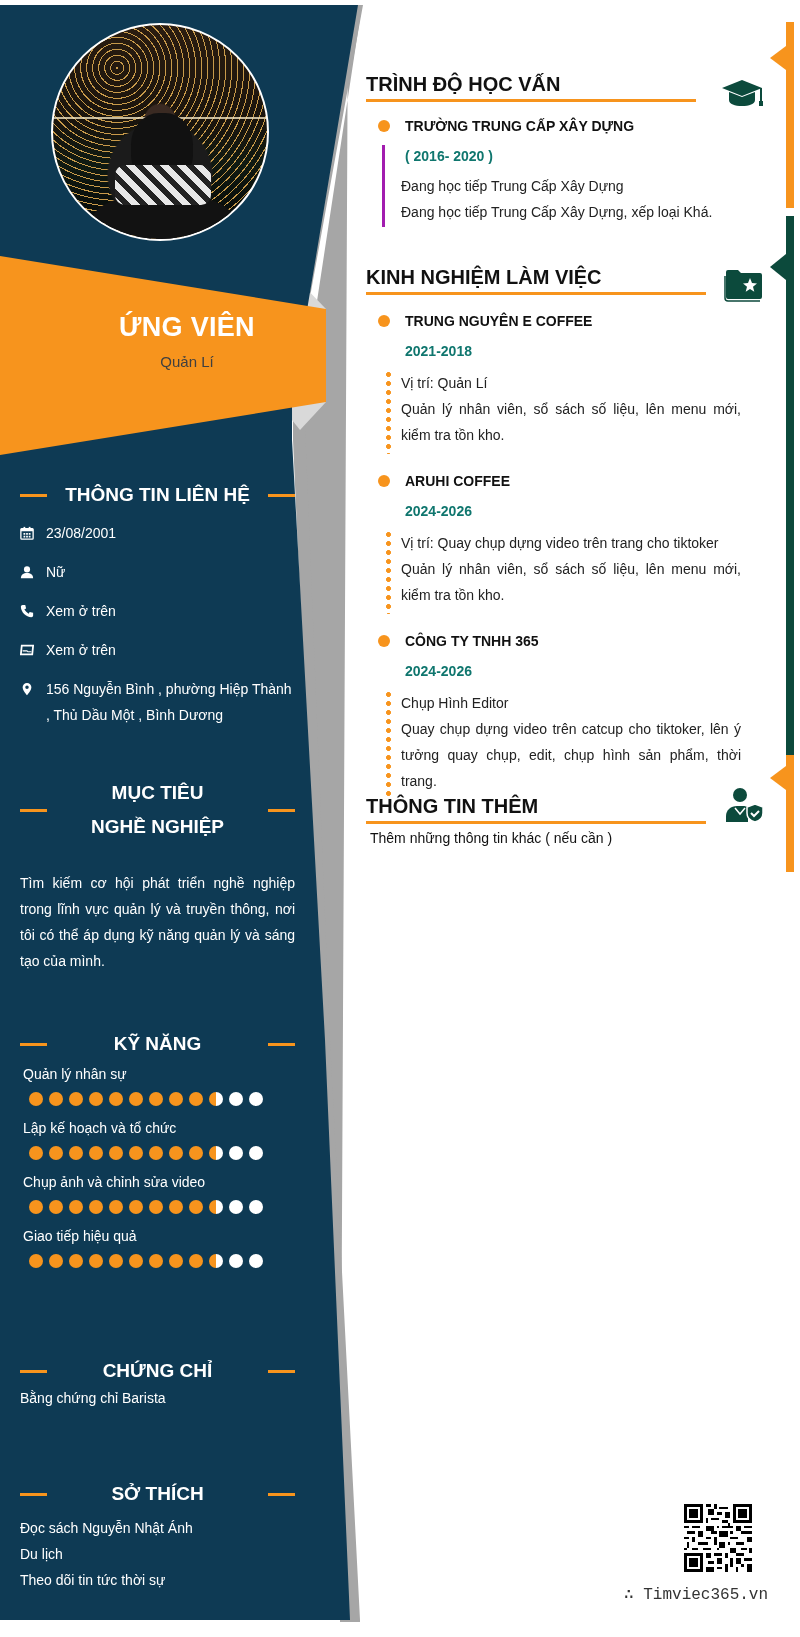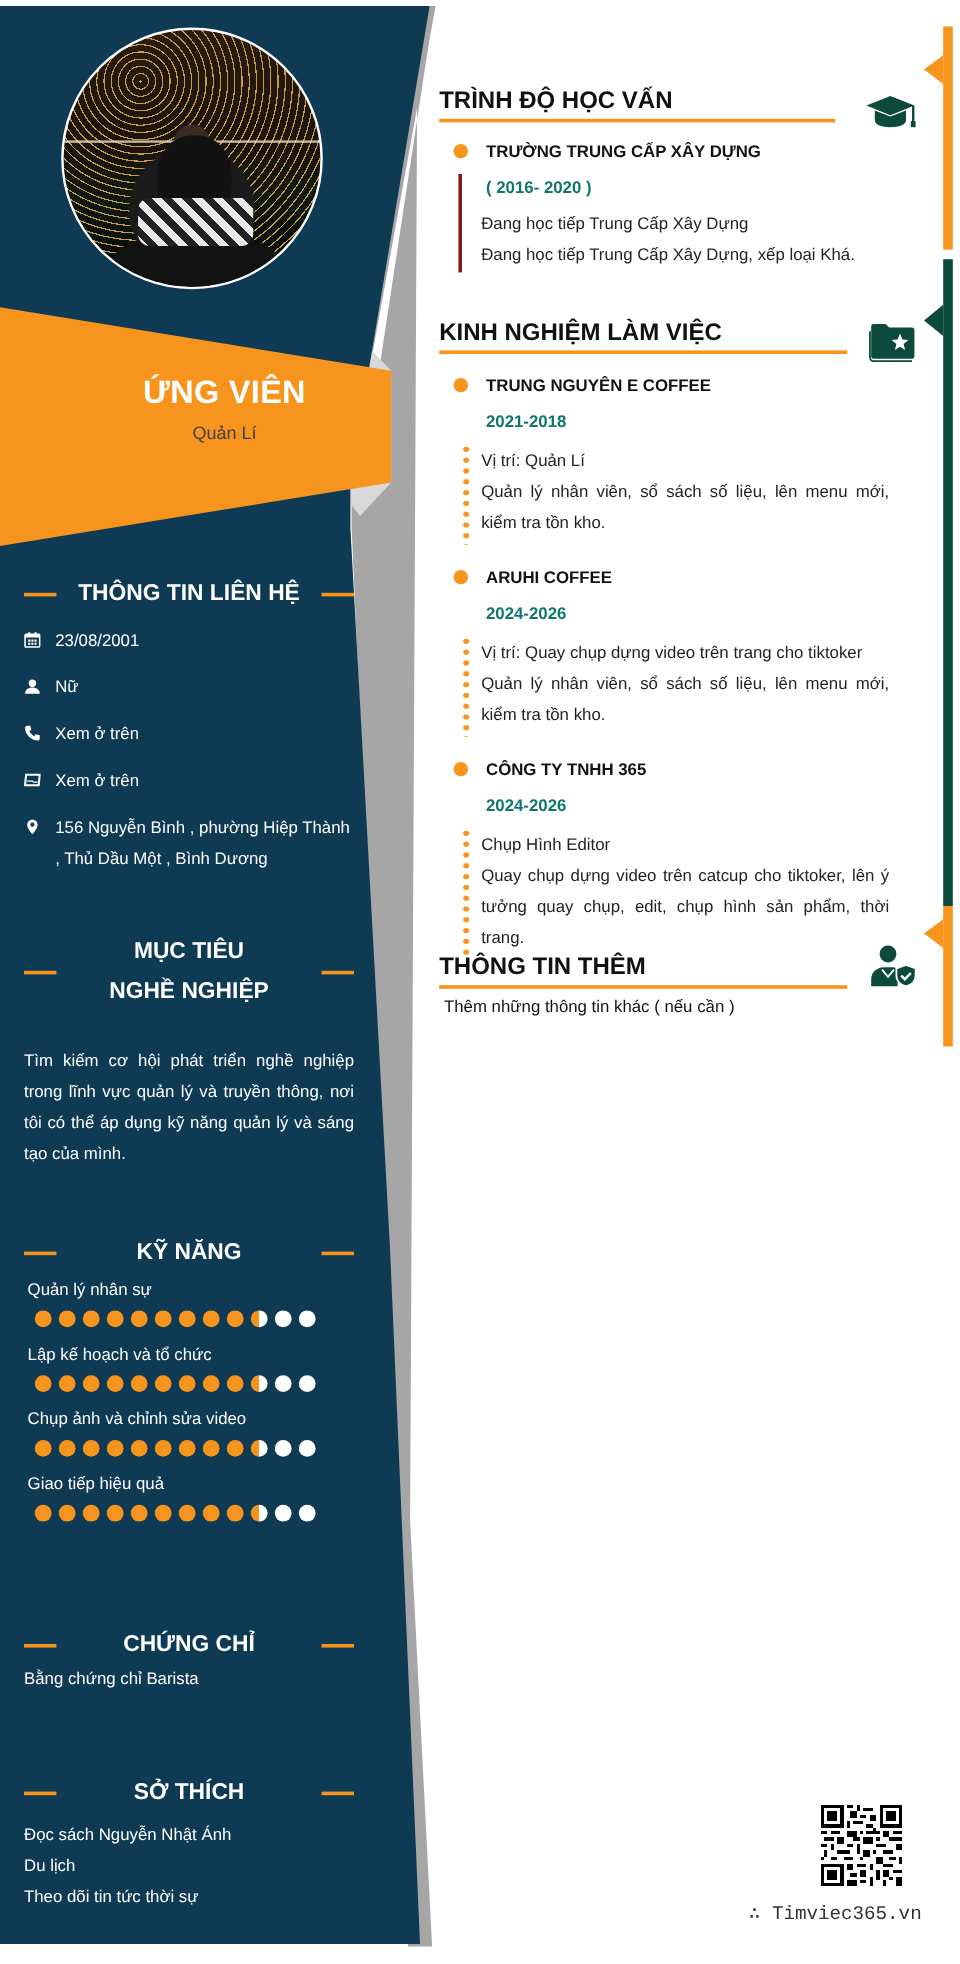--- a/index.html
+++ b/index.html
@@ -57,21 +57,21 @@
     .sec-head .title { font-size: 20px; font-weight: bold; color: #111111; line-height: 28px; }
     .sec-head .rule { height: 3px; background: #f7941d; margin-top: 1px; }
     .sec-icon { position: absolute; width: 44px; height: 40px; }
     .sec-icon svg { width: 100%; height: 100%; fill: #0c4a3c; }
 
     .entry { position: absolute; left: 0; width: 375px; }
     .entry .bullet { position: absolute; left: 12px; top: 5px; width: 12px; height: 12px; border-radius: 50%; background: #f7941d; }
     .entry .org { margin-left: 39px; font-size: 14px; font-weight: bold; line-height: 22px; color: #111; }
     .entry .period { margin-left: 39px; font-size: 14px; font-weight: bold; line-height: 22px; margin-top: 8px; color: #0f766e; }
     .entry .details { position: relative; margin-left: 35px; margin-top: 8px; font-size: 14px; line-height: 26px; text-align: justify; color: #222; }
-    .entry .details.solid { border-left: 3px solid #7f1d1d; padding-left: 16px; margin-left: 16px; }
+    .entry .details.solid { border-left: 3px solid #a21caf; padding-left: 16px; margin-left: 16px; }
     .entry .details.dotted { padding-left: 0; }
     .entry .details.dotted::before {
       content: ""; position: absolute; left: -15px; top: 0; bottom: -6px; width: 5px;
       background: radial-gradient(circle, #f7941d 2.2px, transparent 2.5px) 0 0 / 5px 9px repeat-y;
     }
 
     .extra-text { position: absolute; left: 10px; top: 782px; font-size: 14px; line-height: 20px; color: #111; }
 
     .qr { position: absolute; left: 684px; top: 1504px; width: 68px; height: 68px; z-index: 3; }
     .brand { position: absolute; left: 624px; top: 1584px; font-family: "Liberation Mono", "DejaVu Sans Mono", monospace; font-size: 16px; color: #333; z-index: 3; }

